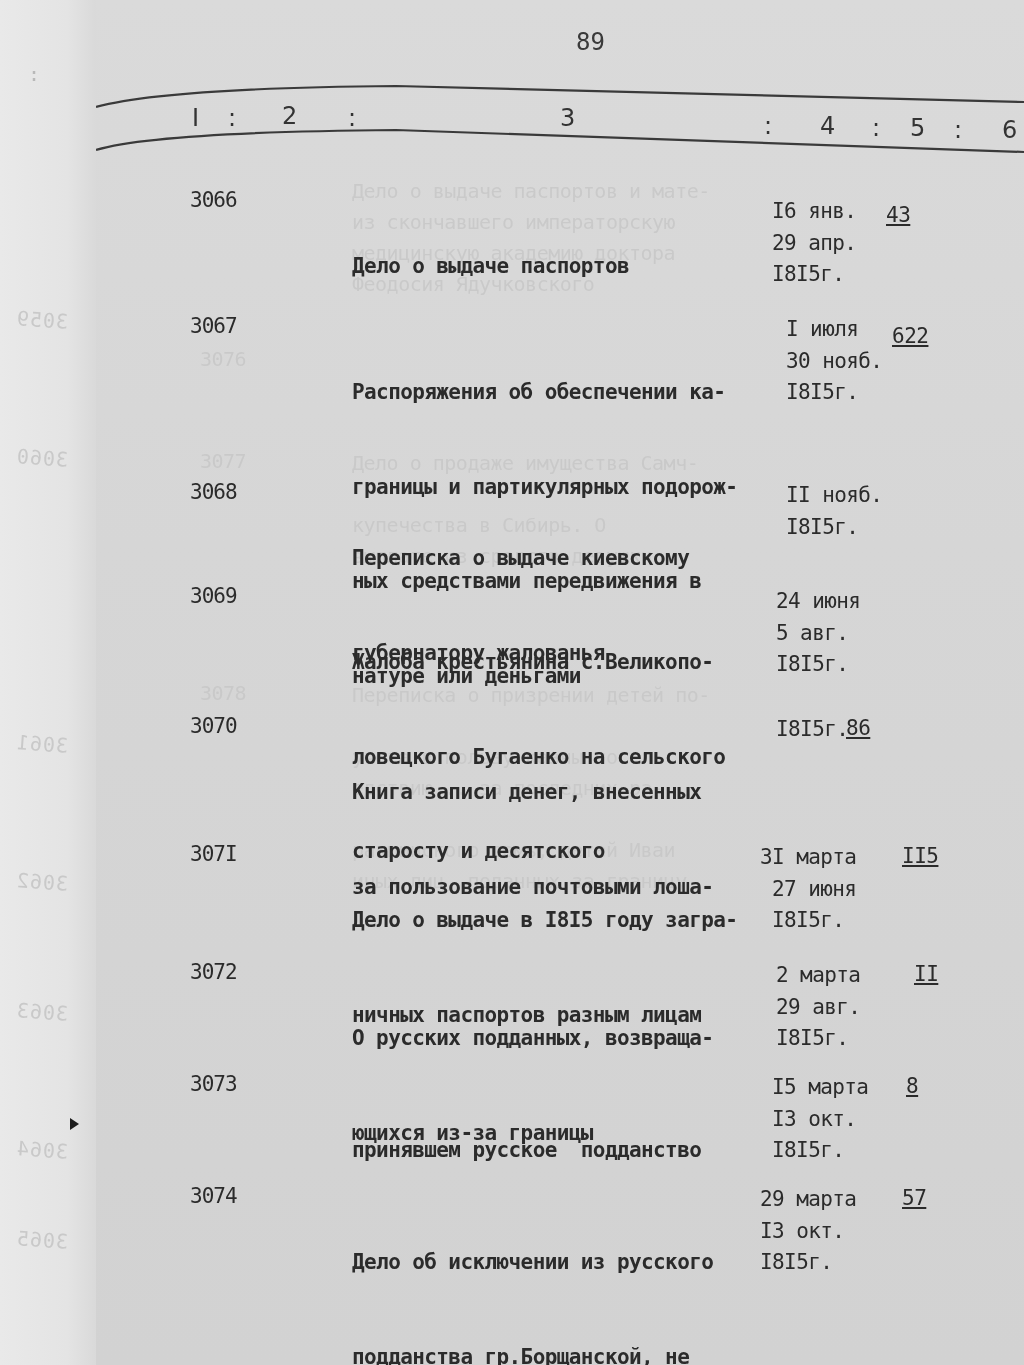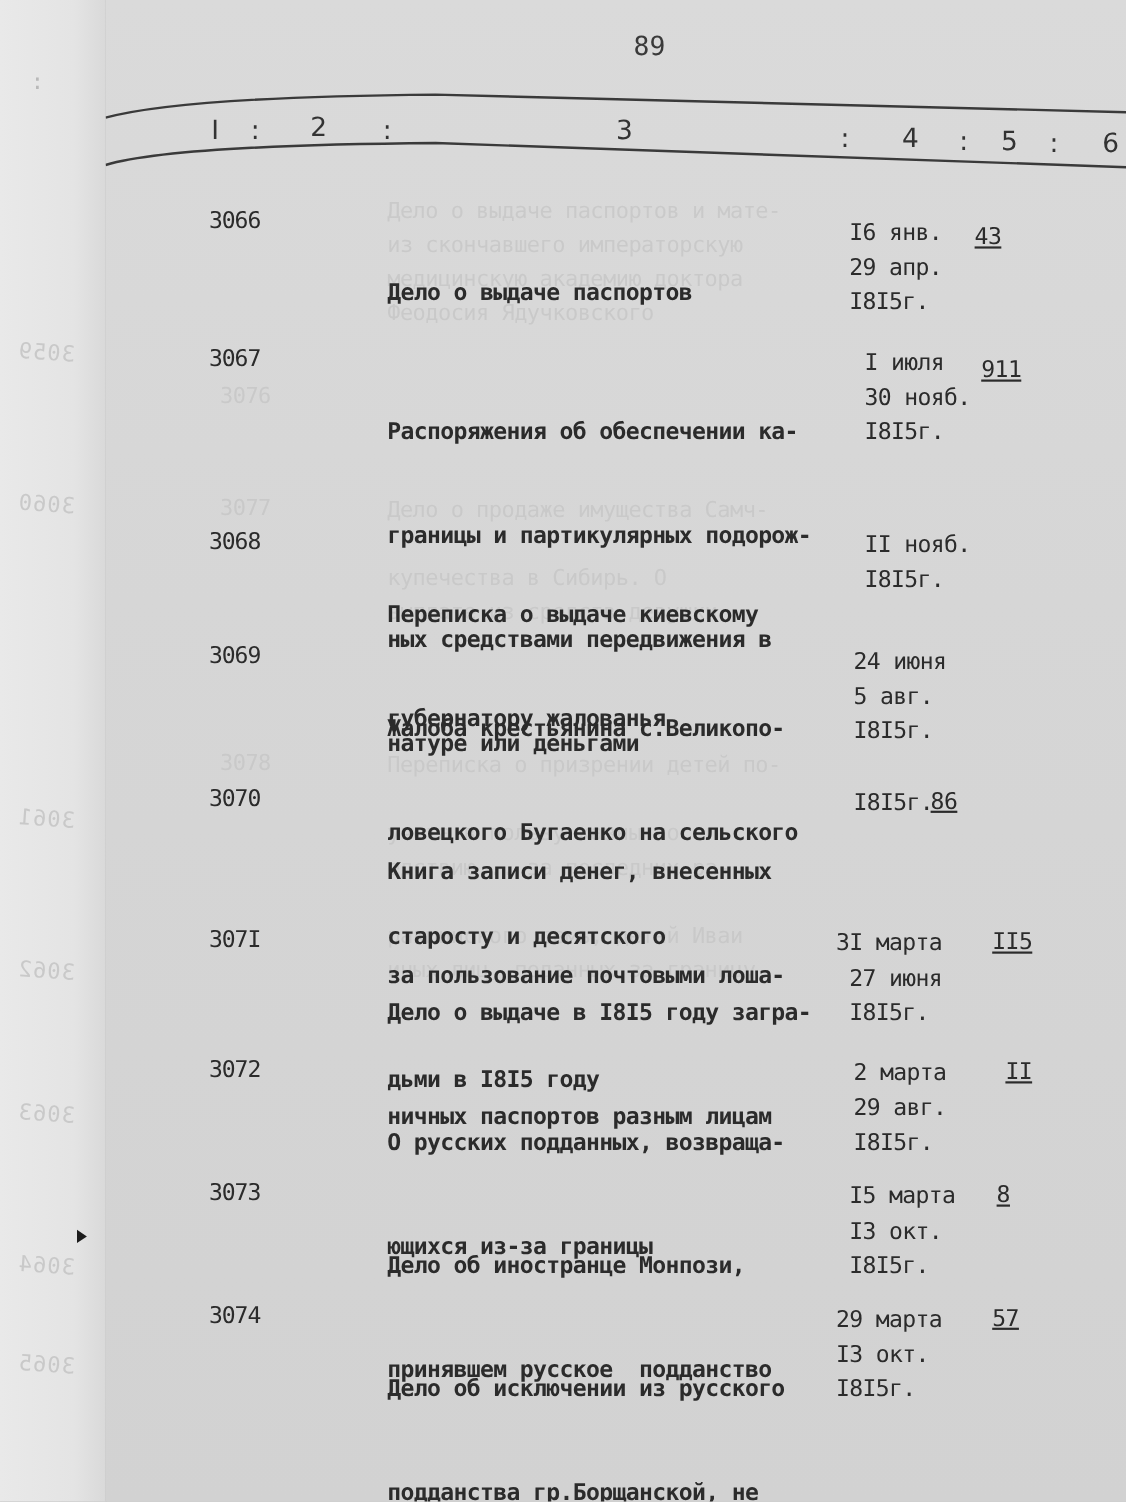--- a/index.html
+++ b/index.html
@@ -123,21 +123,21 @@
       <div>Распоряжения об обеспечении ка-</div>
       <div>границы и партикулярных подорож-</div>
       <div>ных средствами передвижения в</div>
       <div>натуре или деньгами</div>
     </div>
     <div class="dates" style="left:690px">
       <div>I июля</div>
       <div>30 нояб.</div>
       <div>I8I5г.</div>
     </div>
-    <span class="sheets" style="left:796px;top:10px">911</span>
+    <span class="sheets" style="left:796px;top:10px">622</span>
   </div>
 
   <div class="row" style="top:480px">
     <span class="num">3068</span>
     <div class="title">
       <div>Переписка о выдаче киевскому</div>
       <div>губернатору жалованья</div>
     </div>
     <div class="dates" style="left:690px">
       <div>II нояб.</div>
@@ -159,21 +159,20 @@
       <div>I8I5г.</div>
     </div>
     <span class="sheets"></span>
   </div>
 
   <div class="row" style="top:714px">
     <span class="num">3070</span>
     <div class="title">
       <div>Книга записи денег, внесенных</div>
       <div>за пользование почтовыми лоша-</div>
-      <div>дьми в I8I5 году</div>
     </div>
     <div class="dates" style="left:680px">
       <div>I8I5г.</div>
     </div>
     <span class="sheets" style="left:750px;top:2px">86</span>
   </div>
 
   <div class="row" style="top:842px">
     <span class="num">307I</span>
     <div class="title" style="width:410px">
@@ -198,21 +197,20 @@
       <div>2 марта</div>
       <div>29 авг.</div>
       <div>I8I5г.</div>
     </div>
     <span class="sheets" style="left:818px;top:2px">II</span>
   </div>
 
   <div class="row" style="top:1072px">
     <span class="num">3073</span>
     <div class="title">
-      <div>Дело об иностранце Монпози,</div>
       <div>принявшем русское  подданство</div>
     </div>
     <div class="dates" style="left:676px">
       <div>I5 марта</div>
       <div>I3 окт.</div>
       <div>I8I5г.</div>
     </div>
     <span class="sheets" style="left:810px;top:2px">8</span>
   </div>
 

